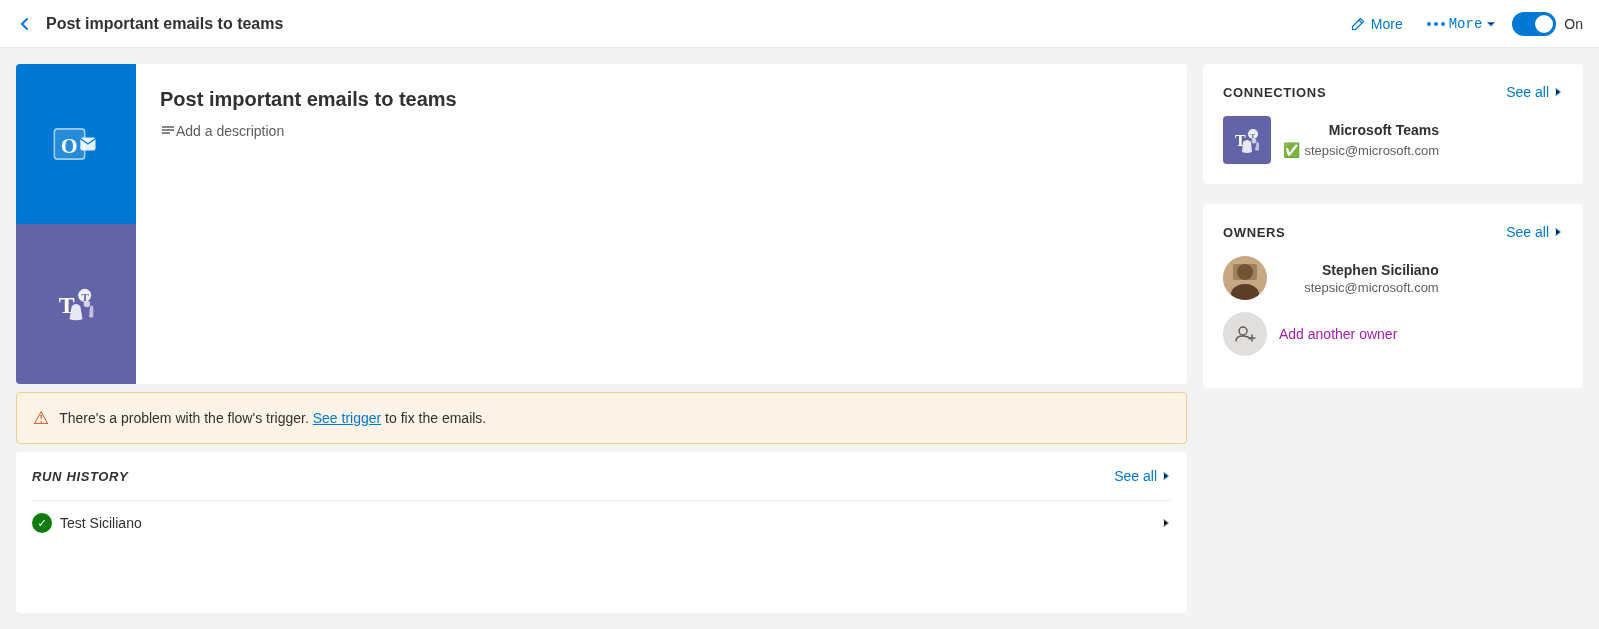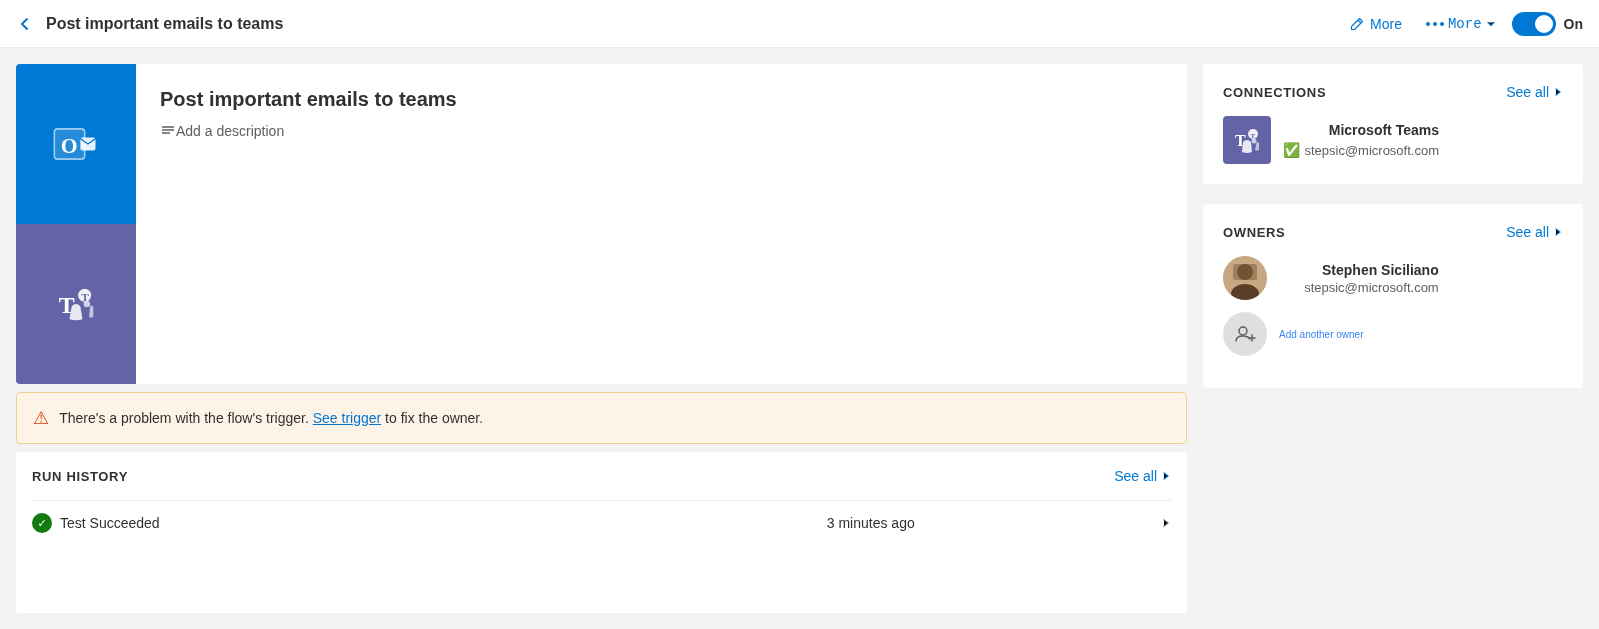--- a/index.html
+++ b/index.html
@@ -85,21 +85,21 @@
       width: 18px;
       height: 18px;
       background: white;
       border-radius: 50%;
       top: 3px;
       left: 23px;
       transition: 0.2s;
     }
     .toggle-label {
       font-size: 14px;
-      font-weight: 700;
+      font-weight: 400;
       color: #323130;
     }
 
     
     .main-layout {
       display: flex;
       gap: 16px;
       padding: 16px;
       height: calc(629px - 48px);
     }
@@ -194,20 +194,21 @@
       align-items: center;
       justify-content: space-between;
       margin-bottom: 16px;
     }
     .run-history-title {
       font-size: 13px;
       font-weight: 700;
       text-transform: uppercase;
       letter-spacing: 0.05em;
       color: #323130;
+      font-style: italic;
     }
     .see-all-link {
       display: flex;
       align-items: center;
       gap: 4px;
       color: #0078d4;
       font-size: 14px;
       cursor: pointer;
     }
     .run-row {
@@ -352,22 +353,22 @@
       font-size: 14px;
       font-weight: 600;
       color: #323130;
       margin-left: 43px;
     }
     .owner-email {
       font-size: 13px;
       color: #605e5c;
     }
     .add-owner-text {
-      font-size: 10px;
-      color: #3b82f6;
+      font-size: 14px;
+      color: #a21caf;
     }
 
     
     .icon-svg {
       width: 52px;
       height: 52px;
     }
 
     
     .dots-icon {
@@ -461,40 +462,39 @@
       </div>
     </div>
 
     <div class="warning-banner">
       <span class="warning-icon">⚠</span>
       <span class="warning-text">
         <span>There's a problem with the flow's trigger.</span>
         <span> </span>
         <a class="warning-link">See trigger</a>
         <span> </span>
-        <span>to fix the owner.</span>
+        <span>to fix the emails.</span>
       </span>
     </div>
 
     <div class="run-history-card">
       <div class="run-history-header">
         <span class="run-history-title">RUN HISTORY</span>
         <div class="see-all-link">
           <span>See all</span>
           <svg width="10" height="10" viewBox="0 0 10 10">
             <path d="M3 2L7 5L3 8" stroke="#0078d4" stroke-width="1.3" stroke-linecap="round" stroke-linejoin="round"></path>
           </svg>
         </div>
       </div>
       <div class="run-row">
         <div class="run-status">
           <div class="success-icon">✓</div>
-          <span>Test Succeeded</span>
-        </div>
-        <div class="run-time">3 minutes ago</div>
+          <span>Test Siciliano</span>
+        </div>
         <div class="run-chevron">
           <svg width="10" height="10" viewBox="0 0 10 10">
             <path d="M3 2L7 5L3 8" stroke="#605e5c" stroke-width="1.3" stroke-linecap="round" stroke-linejoin="round"></path>
           </svg>
         </div>
       </div>
     </div>
 
   </div>
 

